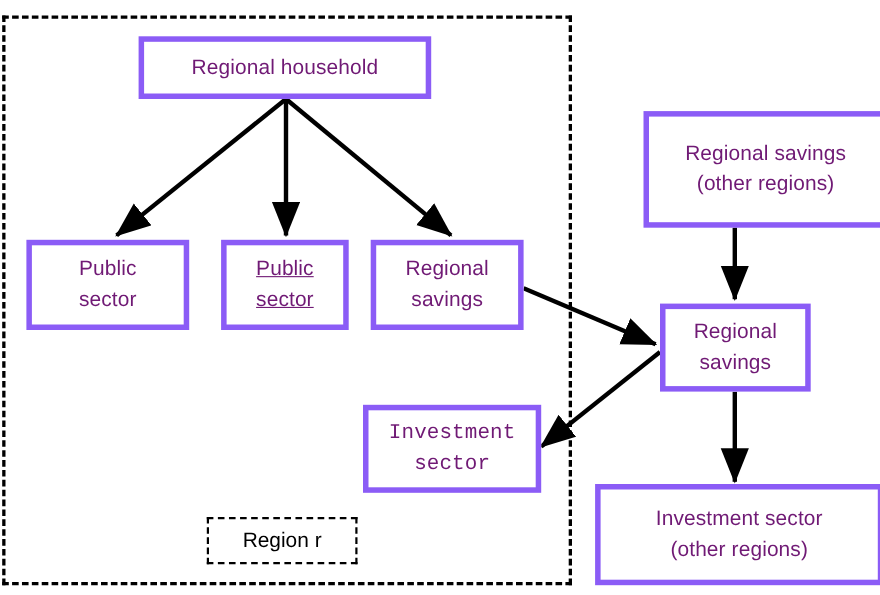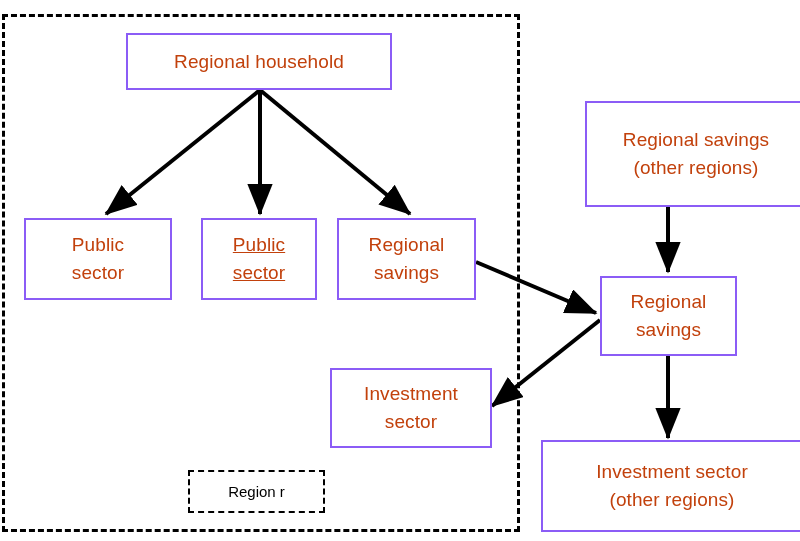--- a/index.html
+++ b/index.html
@@ -25,27 +25,27 @@
     width: 800px;
     height: 541px;
     pointer-events: none;
   }
   svg.layer * { pointer-events: auto; }
 
   .node {
     position: absolute;
     box-sizing: border-box;
     background: #ffffff;
-    border: 2px solid #8b5cf6;
+    border: 5px solid #8b5cf6;
     display: flex;
     flex-direction: column;
     align-items: center;
     justify-content: center;
     text-align: center;
-    color: #c2410c;
+    color: #701a75;
     font-family: "Liberation Sans", sans-serif;
     font-size: 19px;
     line-height: 1.45;
     letter-spacing: 0.1px;
     z-index: 3;
   }
   .node .line { display: block; white-space: nowrap; }
 
   .region-boundary {
     position: absolute;
@@ -55,21 +55,21 @@
     z-index: 1;
   }
   .region-label {
     position: absolute;
     box-sizing: border-box;
     border: 2px dashed #000000;
     background: #ffffff;
     display: flex;
     align-items: center;
     justify-content: center;
-    font-size: 15px;
+    font-size: 19px;
     color: #000000;
     z-index: 3;
   }
 </style>
 </head>
 <body>
 
 <div id="diagram-root">
 
   <div class="region-boundary" style="left:2px; top:14px; width:518px; height:518px;"></div>
@@ -108,21 +108,21 @@
   <div class="node" style="left:201px; top:218px; width:116px; height:82px;text-decoration:underline;">
     <span class="line">Public</span>
     <span class="line">sector</span>
   </div>
 
   <div class="node" style="left:337px; top:218px; width:139px; height:82px;">
     <span class="line">Regional</span>
     <span class="line">savings</span>
   </div>
 
-  <div class="node" style="left:330px; top:368px; width:162px; height:80px;">
+  <div class="node" style="left:330px; top:368px; width:162px; height:80px;font-family:Liberation Mono, monospace;">
     <span class="line">Investment</span>
     <span class="line">sector</span>
   </div>
 
   <div class="node" style="left:557px; top:101px; width:222px; height:106px;margin-left:28px;">
     <span class="line">Regional savings</span>
     <span class="line">(other regions)</span>
   </div>
 
   <div class="node" style="left:600px; top:276px; width:137px; height:80px;">

